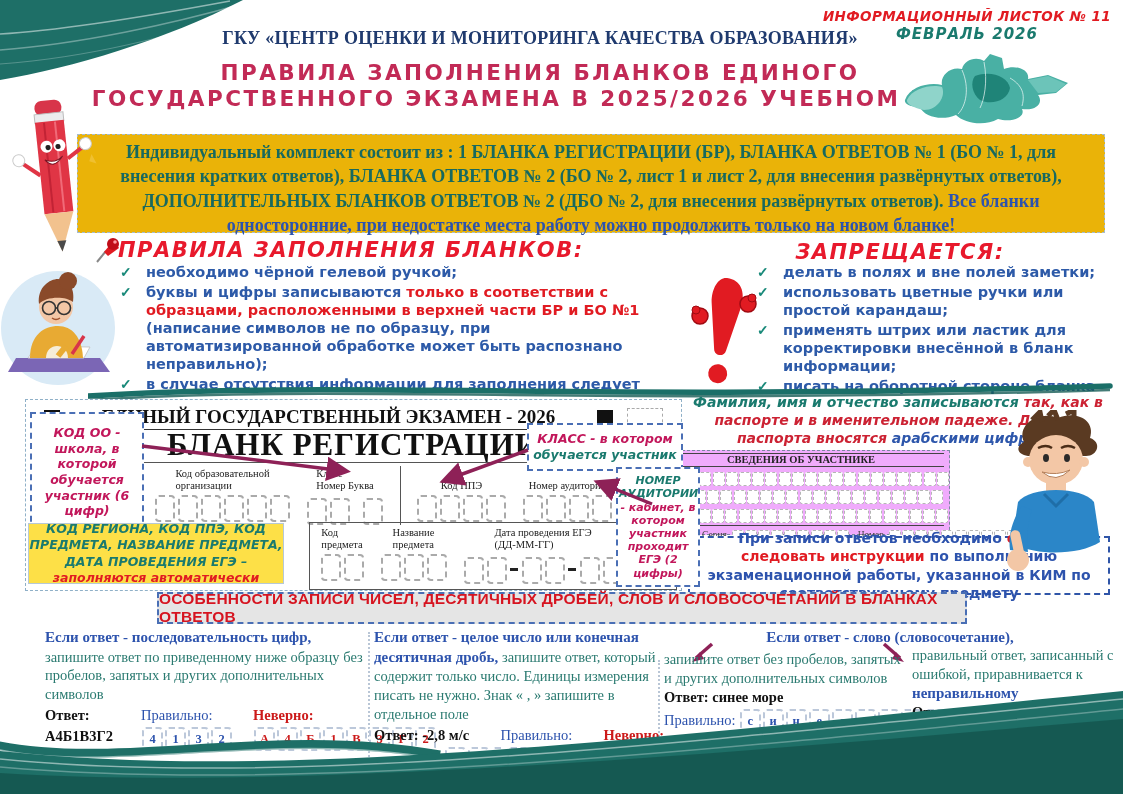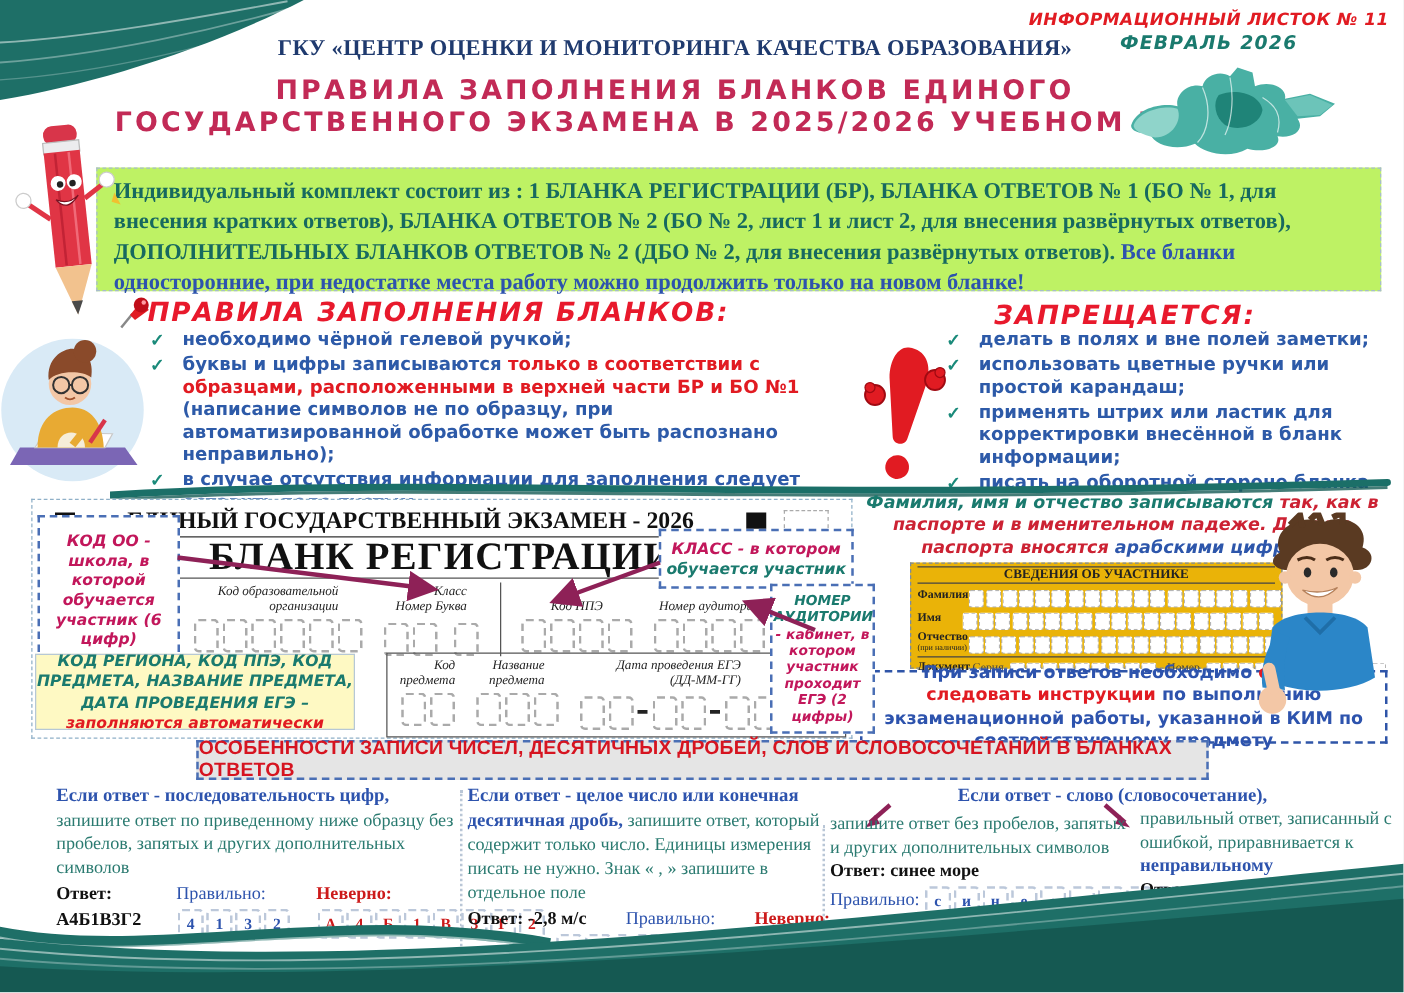--- a/index.html
+++ b/index.html
@@ -12,21 +12,21 @@
   .issue{top:8px;right:12px;text-align:center;line-height:1.25;}
   .issue-label{font-size:13.5px;color:#e11b22;letter-spacing:.4px;}
   .issue-date{font-size:15px;color:#1a7a6e;letter-spacing:1px;}
   .org{top:28px;left:0;width:1080px;text-align:center;font-family:"Liberation Serif",serif;
        font-weight:bold;font-size:18px;color:#1f3a6e;letter-spacing:.3px;}
   .title{top:60px;left:40px;width:1000px;text-align:center;color:#c22a56;
          font-family:"DejaVu Sans",sans-serif;font-weight:bold;font-size:21.5px;
          letter-spacing:2.5px;line-height:1.22;}
   
   .intro-box{top:134px;left:77px;width:1000px;height:87px;border:1px dashed #a7bccb;
-             background:#bef264;padding:5px 13px;
+             background:#eab308;padding:5px 13px;text-align:center;
              font-family:"Liberation Serif",serif;font-weight:bold;font-size:18px;line-height:1.35;}
   .intro-teal{color:#17695f}.intro-blue{color:#2d53ad}
   
   .rules-head{top:238px;left:118px;font-size:21px;color:#e8192c;letter-spacing:1.5px;}
   .li{display:flex;margin-bottom:2px;}
   .chk{color:#1a8a7a;font-weight:bold;font-size:14px;margin-right:12px;flex:0 0 14px;}
   .li p{margin:0;font-family:"DejaVu Sans",sans-serif;font-weight:bold;font-size:14.5px;
         line-height:1.24;color:#2d5aa8;}
   .rules-list{top:264px;left:120px;width:524px;}
   .banned-head{top:240px;left:700px;width:400px;text-align:center;font-size:21px;
@@ -38,46 +38,46 @@
              align-items:center;gap:14px;}
   .bsq{width:16px;height:16px;background:#111;display:inline-block;}
   .exam-title{font-family:"Liberation Serif",serif;font-weight:bold;font-size:19px;color:#111;
               border-bottom:1.5px solid #333;padding:0 28px 1px;}
   .mini-dash{width:34px;height:18px;border:1.5px dashed #aaa;}
   .form-title{position:absolute;top:27px;left:0;width:100%;text-align:center;
               font-family:"Liberation Serif",serif;font-weight:bold;font-size:31px;
               letter-spacing:1px;color:#111;}
   .frow1{position:absolute;top:62px;left:8px;right:8px;display:flex;justify-content:center;
          border-top:1.5px solid #555;padding:3px 2px 8px;}
-  .fg{text-align:right;margin:0 7px;font-style:italic;}
+  .fg{text-align:left;margin:0 7px;}
   .lab{font-family:"Liberation Serif",serif;font-size:10.5px;color:#222;white-space:pre-line;
        min-height:26px;display:flex;align-items:flex-end;justify-content:center;line-height:1.15;}
   .cells{margin-top:3px;display:flex;justify-content:center;align-items:center;}
   .cell{width:16px;height:23px;border:2px dashed #aaa;border-radius:4px;margin:0 1.5px;background:#fff;}
   .vline{border-left:1.5px solid #555;align-self:stretch;margin:0 8px;}
   .gap8{width:10px;}
   .frow2{position:absolute;top:122px;left:283px;right:4px;border:1.5px solid #555;
          display:flex;justify-content:flex-start;padding:2px 2px 5px;}
   .dash{width:8px;height:3px;background:#222;margin:0 2px;}
   
   .callout{border:2px dashed #4a6fb5;background:#fff;text-align:center;
            font-family:"DejaVu Sans",sans-serif;font-weight:bold;font-style:italic;
            display:flex;flex-direction:column;justify-content:center;line-height:1.25;}
   .co-oo{top:412px;left:30px;width:106px;height:112px;font-size:12.5px;color:#c2175b;padding:2px;}
   .co-class{top:423px;left:527px;width:152px;height:44px;font-size:12.5px;}
   .co-aud{top:467px;left:616px;width:78px;height:114px;font-size:11px;line-height:1.2;padding:1px;}
   .co-auto{top:523px;left:28px;width:254px;height:59px;font-size:12.5px;border:1px solid #b6c8d6;
-           background:#fef9c3;text-align:center;font-family:"DejaVu Sans",sans-serif;
+           background:#fde047;text-align:center;font-family:"DejaVu Sans",sans-serif;
            font-weight:bold;font-style:italic;display:flex;flex-direction:column;
            justify-content:center;line-height:1.3;}
   
   .fio-note{top:393px;left:686px;width:424px;text-align:center;
             font-family:"DejaVu Sans",sans-serif;font-weight:bold;font-style:italic;
             font-size:14px;line-height:1.3;}
-  .pbox{top:450px;left:728px;width:296px;height:83px;border:1.5px dashed #7b8aa0;background:#eab308;
+  .pbox{top:450px;left:652px;width:296px;height:83px;border:1.5px dashed #7b8aa0;background:#f0abfc;
         font-family:"Liberation Serif",serif;}
   .ptitle{margin:2px 5px 0;border-top:1px solid #444;border-bottom:1px solid #444;
           text-align:center;font-size:10.5px;font-weight:bold;color:#222;padding:0 0 1px;}
   .prow{display:flex;align-items:center;padding:0 5px;margin-top:1.5px;}
   .plab{width:46px;font-size:9.5px;font-weight:bold;color:#222;line-height:1;}
   .plab small{display:block;font-size:6.5px;font-weight:normal;}
   .mcell{width:10px;height:12px;border:1px dashed #b5b5b5;border-radius:2px;margin:0 .6px;background:#fff;}
   .pdoc{border-top:1px solid #444;margin:2px 5px 0;padding:1px 0;display:flex;align-items:center;}
   .plab2{font-size:9.5px;color:#444;margin:0 4px 0 2px;}
   .instr-box{top:536px;left:688px;width:406px;height:55px;border:2px dashed #2f55a8;background:#fff;

